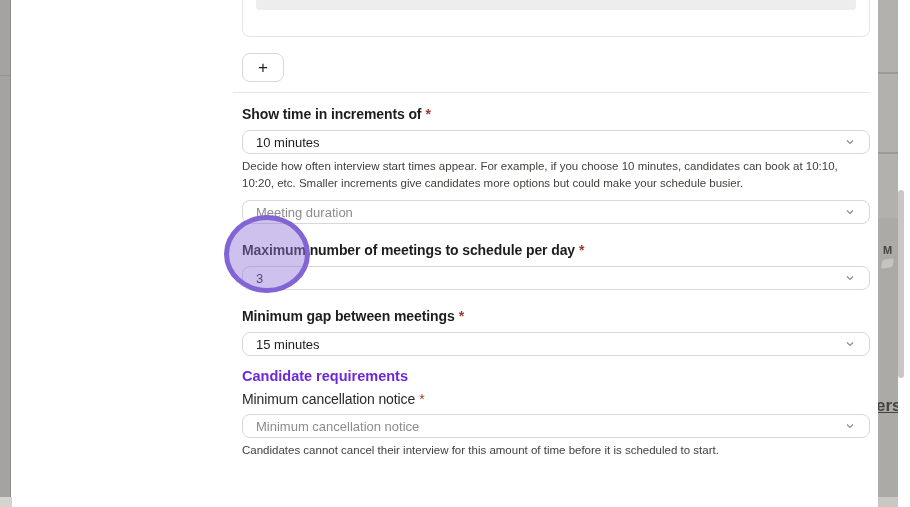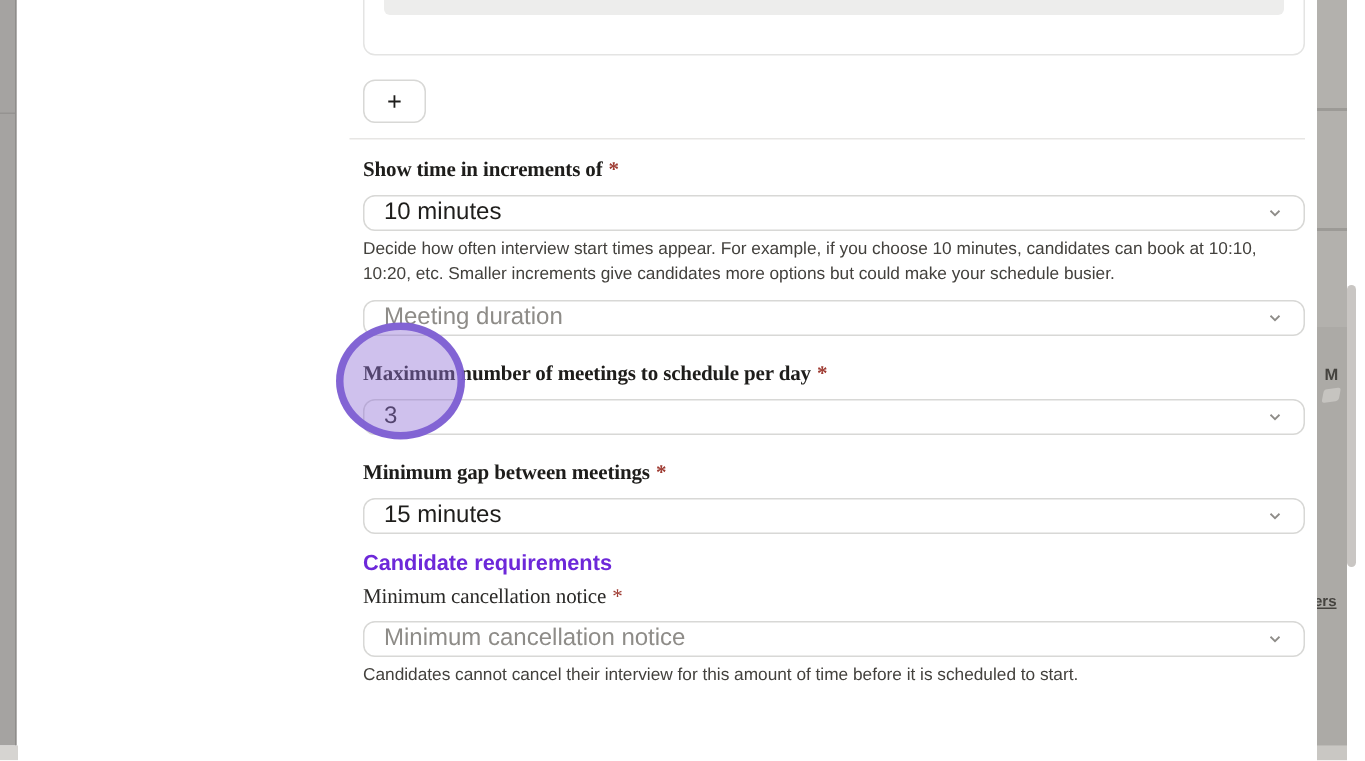--- a/index.html
+++ b/index.html
@@ -18,50 +18,50 @@
   .date-card { position:relative; margin-top:-20px; height:57px; background:#fff; border:1px solid #e4e4e3; border-radius:8px; }
   .date-bar { position:absolute; left:13px; right:13px; top:11px; height:18px; background:#ededec; border-radius:4px; }
 
   .add-btn { display:inline-flex; align-items:center; gap:9px; margin-top:16px; height:29px; padding:0 15px;
              background:#fff; border:1px solid #d8d8d6; border-radius:8px; cursor:pointer;
              font-family:"Liberation Sans", sans-serif; font-size:13.5px; font-weight:700; color:#1e1d1b; }
   .plus { font-size:17px; font-weight:400; line-height:1; color:#1e1d1b; }
 
   .divider { margin-top:10px; margin-left:-9px; width:637px; border-top:1px solid #e7e6e4; }
 
-  .label { margin-top:18px; font-size:14px; font-weight:700; color:#1e1d1b; letter-spacing:-0.1px;font-family:Liberation Serif, serif; }
+  .label { margin-top:18px; font-size:14px; font-weight:700; color:#1e1d1b; letter-spacing:-0.1px; }
   .label.first { margin-top:13px; }
   .label.regular { font-weight:400; margin-top:7px; color:#2a2927; }
   .req { color:#9e3a31; margin-left:4px; }
 
   .select { margin-top:8px; height:24px; display:flex; align-items:center; justify-content:space-between;
             padding:0 13px; background:#fff; border:1px solid #d8d8d6; border-radius:8px; cursor:pointer; }
   .select.tight { margin-top:7px; }
-  .select-value { font-size:16px; color:#1e1d1b; }
+  .select-value { font-size:13px; color:#1e1d1b; }
   .select.placeholder .select-value { color:#8e8c88; }
   .chev { width:12px; height:12px; stroke:#8e8c88; fill:none; stroke-width:1.6; flex:0 0 auto; }
 
   .help { margin-top:4px; font-size:11.5px; line-height:17px; color:#43413d; }
 
   .heading { margin-top:12px; font-size:14.5px; font-weight:700; color:#6d28d9; }
 
   
   .click-ring { position:absolute; left:224px; top:215px; width:86px; height:78px; border-radius:50%;
                 border:5px solid rgba(124,92,210,0.92); background:rgba(148,118,216,0.45);
                 z-index:50; pointer-events:none; }
 
   
   .right-strip { position:absolute; left:878px; top:0; width:20px; height:507px; background:#b3b1ad; overflow:hidden; }
   .rs-line1 { position:absolute; left:0; top:72px; width:100%; height:2px; background:#9c9a96; }
   .rs-line2 { position:absolute; left:0; top:152px; width:100%; height:2px; background:#9c9a96; }
   .rs-dark { position:absolute; left:0; top:218px; width:100%; height:279px; background:#acaaa6; }
   .rs-bottom { position:absolute; left:0; top:497px; width:100%; height:10px; background:#c9c7c3; }
   .rs-frag-top { position:absolute; left:5px; top:244px; font-size:11px; font-weight:700; color:#45433f; }
   .rs-notch { position:absolute; left:4px; top:259px; width:11px; height:9px; background:#c6c4c0; transform:skewX(-18deg) rotate(-8deg); border-radius:2px; }
-  .rs-frag-bottom { position:absolute; left:-2px; top:396px; font-size:10px; font-weight:700; color:#45433f;text-decoration:underline; }
+  .rs-frag-bottom { position:absolute; left:-2px; top:396px; font-size:17px; font-weight:700; color:#45433f;text-decoration:underline; }
 
   .scroll-thumb { position:absolute; left:898px; top:190px; width:6px; height:188px; border-radius:3px; background:#c9c6c3; cursor:pointer; }
 </style>
 </head>
 <body>
 
 <div class="screen">
 
   <div class="left-strip">
     <div class="left-strip-line"></div>

